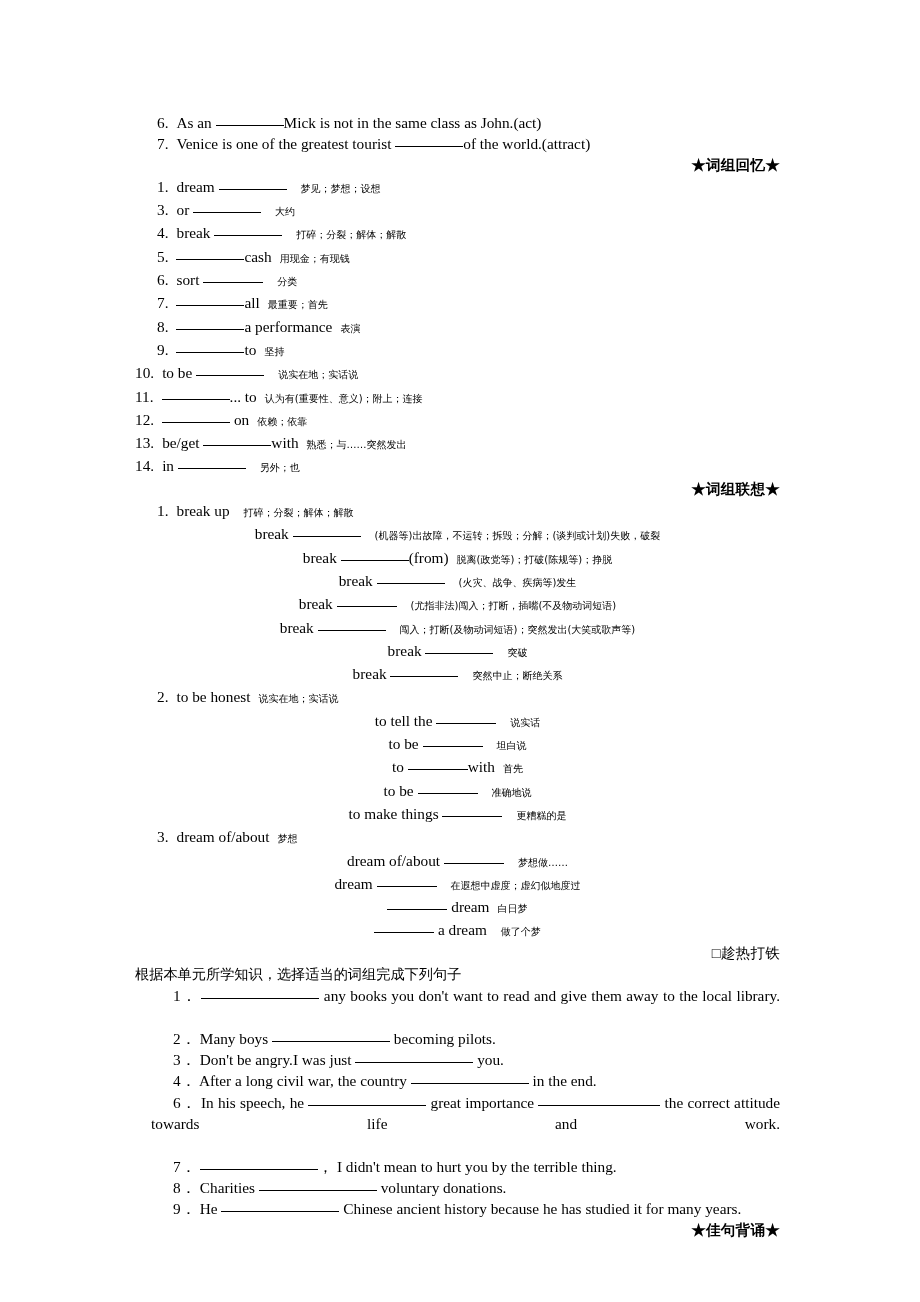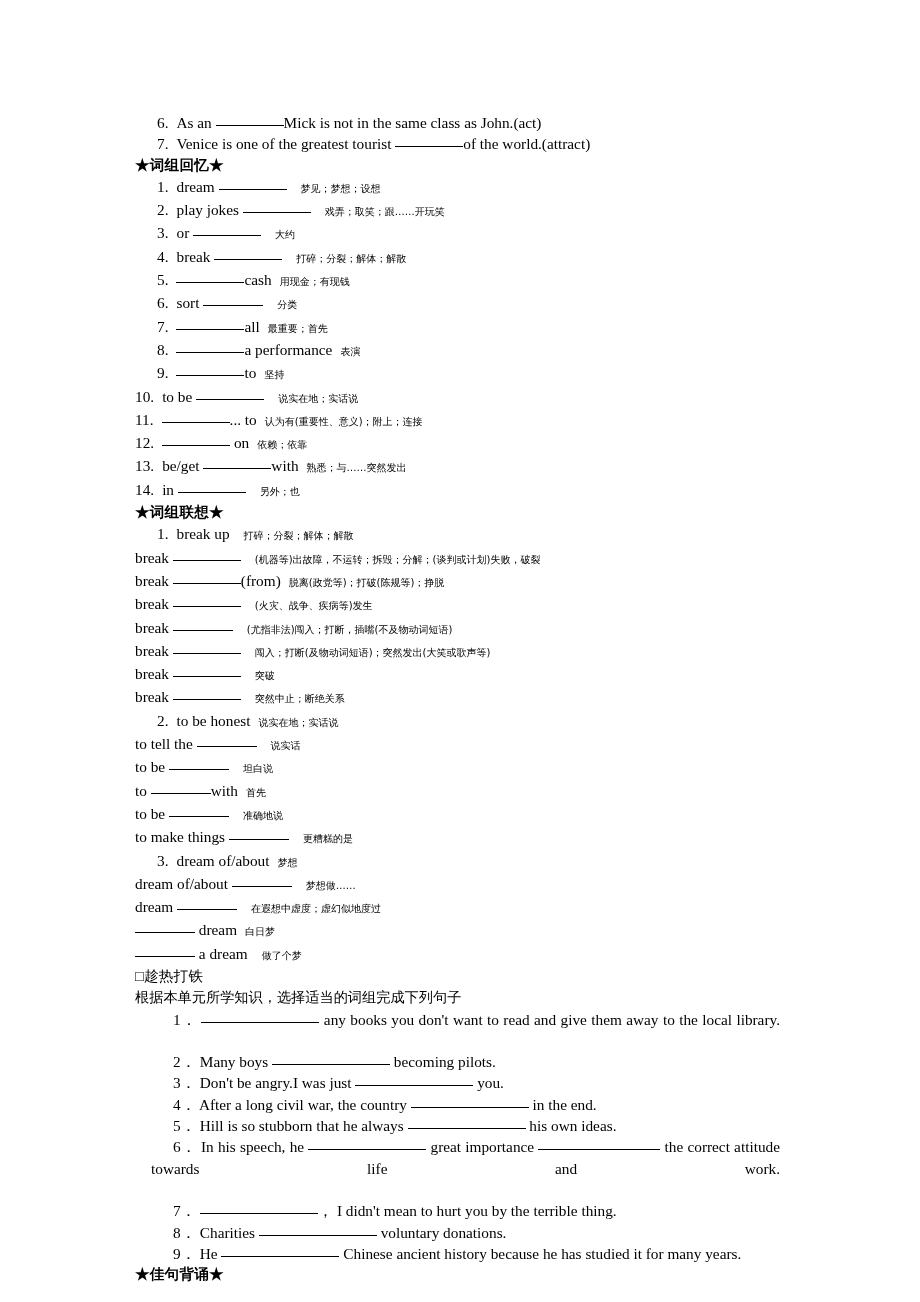--- a/index.html
+++ b/index.html
@@ -28,28 +28,30 @@
     white-space: nowrap;
     letter-spacing: 0;
   }
   
   .ln.num {
     padding-left: 22px;
   }
   
   .ln.flush {
     padding-left: 0;
+    text-align: center;
   }
   
   .ln.head {
     padding-left: 0;
     font-family: Liberation Sans, sans-serif;
     font-size: 14.6px;
     font-weight: 700;
     letter-spacing: 0.2px;
+    text-align: right;
   }
   .ln.head.boxed {
     font-weight: 400;
   }
   
   .ln.instr {
     padding-left: 0;
     font-family: "DejaVu Sans", "Liberation Sans", sans-serif;
     font-size: 14.2px;
   }
@@ -105,24 +107,20 @@
     <span class="blank b-l"></span><span>of the world.(attract)</span>
   </div>
 
   <div class="ln head">★词组回忆★</div>
 
   <div class="ln num">
     <span>1.</span><span class="gap2"></span><span>dream</span>
     <span class="blank b-l"></span><span class="gap"></span><span class="cjk">梦见；梦想；设想</span>
   </div>
   <div class="ln num">
-    <span>2.</span><span class="gap2"></span><span>play jokes</span>
-    <span class="blank b-l"></span><span class="gap"></span><span class="cjk">戏弄；取笑；跟……开玩笑</span>
-  </div>
-  <div class="ln num">
     <span>3.</span><span class="gap2"></span><span>or</span>
     <span class="blank b-l"></span><span class="gap"></span><span class="cjk">大约</span>
   </div>
   <div class="ln num">
     <span>4.</span><span class="gap2"></span><span>break</span>
     <span class="blank b-l"></span><span class="gap"></span><span class="cjk">打碎；分裂；解体；解散</span>
   </div>
   <div class="ln num">
     <span>5.</span><span class="gap2"></span><span class="blank b-l"></span><span>cash</span><span class="gap2"></span><span class="cjk">用现金；有现钱</span>
   </div>
@@ -238,21 +236,20 @@
   <div class="ln instr">根据本单元所学知识，选择适当的词组完成下列句子</div>
 
   <div class="para"><span>1．</span> <span class="blank b-ex"></span><span> any books you don't want to read and give them away to the local library.</span></div>
 
   <div class="para single"><span>2．</span> <span>Many boys </span><span class="blank b-ex"></span><span> becoming pilots.</span></div>
 
   <div class="para single"><span>3．</span> <span>Don't be angry.I was just </span><span class="blank b-ex"></span><span> you.</span></div>
 
   <div class="para single"><span>4．</span> <span>After a long civil war, the country </span><span class="blank b-ex"></span><span> in the end.</span></div>
 
-  <div class="para single"><span>5．</span> <span>Hill is so stubborn that he always </span><span class="blank b-ex"></span><span> his own ideas.</span></div>
 
   <div class="para"><span>6．</span> <span>In his speech, he </span><span class="blank b-ex"></span><span> great importance </span><span class="blank b-ex2"></span><span> the correct attitude towards life and work.</span></div>
 
   <div class="para single"><span>7．</span> <span class="blank b-ex"></span><span>，  I didn't mean to hurt you by the terrible thing.</span></div>
 
   <div class="para single"><span>8．</span> <span>Charities </span><span class="blank b-ex"></span><span> voluntary donations.</span></div>
 
   <div class="para single"><span>9．</span> <span>He </span><span class="blank b-ex"></span><span> Chinese ancient history because he has studied it for many years.</span></div>
 
   <div class="ln head">★佳句背诵★</div>

